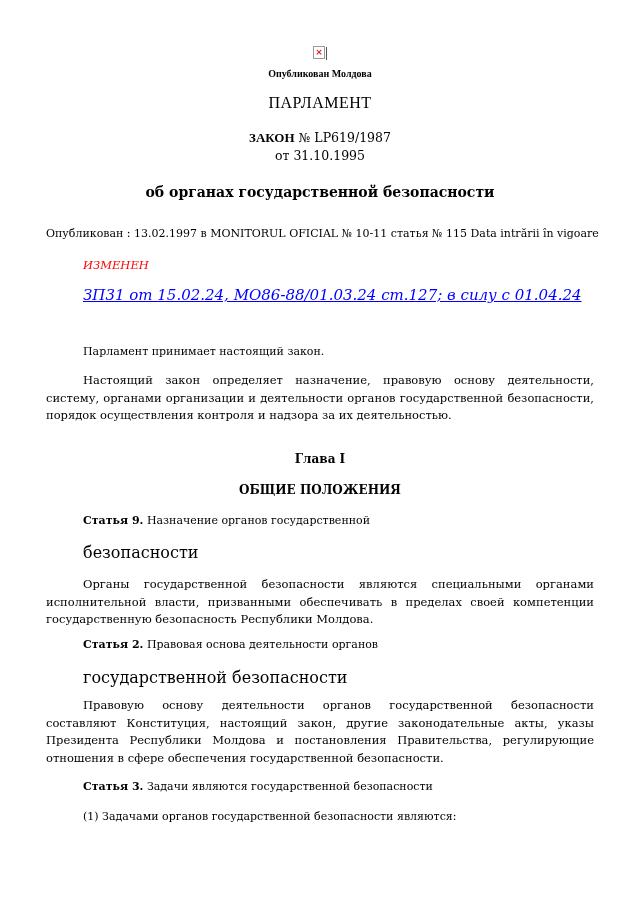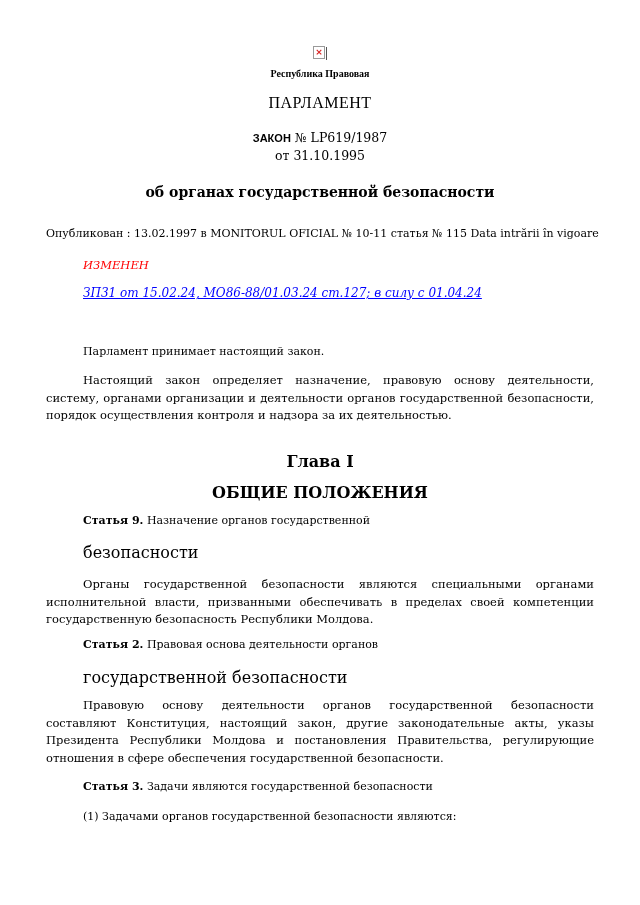--- a/index.html
+++ b/index.html
@@ -71,22 +71,22 @@
       font-size: 16px;
       font-family: "Liberation Serif", serif;
       letter-spacing: 0.5px;
     }
     .law-number {
       top: 130px;
       font-size: 12.5px;
       font-family: "DejaVu Serif", serif;
     }
     .law-number b {
-      font-family: Liberation Sans, sans-serif;
-      font-size: 11px;
+      font-family: Liberation Serif, serif;
+      font-size: 13px;
     }
     .law-date {
       top: 148px;
       font-size: 12.5px;
     }
     .law-title {
       top: 184px;
       font-size: 14px;
       font-weight: bold;
     }
@@ -98,21 +98,21 @@
     .amended {
       left: 37px;
       top: 258px;
       font-size: 11.5px;
       font-style: italic;
       color: #ff0000;
     }
     .amend-link {
       left: 37px;
       top: 286px;
-      font-size: 12px;
+      font-size: 15px;
       font-style: italic;
       color: #0000ff;
       text-decoration: underline;
       cursor: pointer;
     }
     .para {
       position: absolute;
       left: 0;
       width: 548px;
       font-size: 11.5px;
@@ -127,34 +127,34 @@
       white-space: nowrap;
     }
     .line b { font-weight: bold; }
     .line-noindent {
       position: absolute;
       left: 37px;
       font-size: 16px;
       white-space: nowrap;
     }
     .chapter {
-      font-size: 16px;
+      font-size: 12px;
       font-weight: bold;
     }
   </style>
 </head>
 <body>
 
 <div class="page">
 
   <div class="broken-img">
       <span>×</span>
     </div>
 
-  <div class="abs center republic">Республика Правовая</div>
+  <div class="abs center republic">Опубликован Молдова</div>
 
   <div class="abs center parliament">ПАРЛАМЕНТ</div>
 
   <div class="abs center law-number"><b>ЗАКОН</b><span> № LP619/1987</span></div>
 
   <div class="abs center law-date">от 31.10.1995</div>
 
   <div class="abs center law-title">об органах государственной безопасности</div>
 
   <div class="abs published">Опубликован : 13.02.1997 в MONITORUL OFICIAL № 10-11 статья № 115 Data intrării în vigoare</div>

